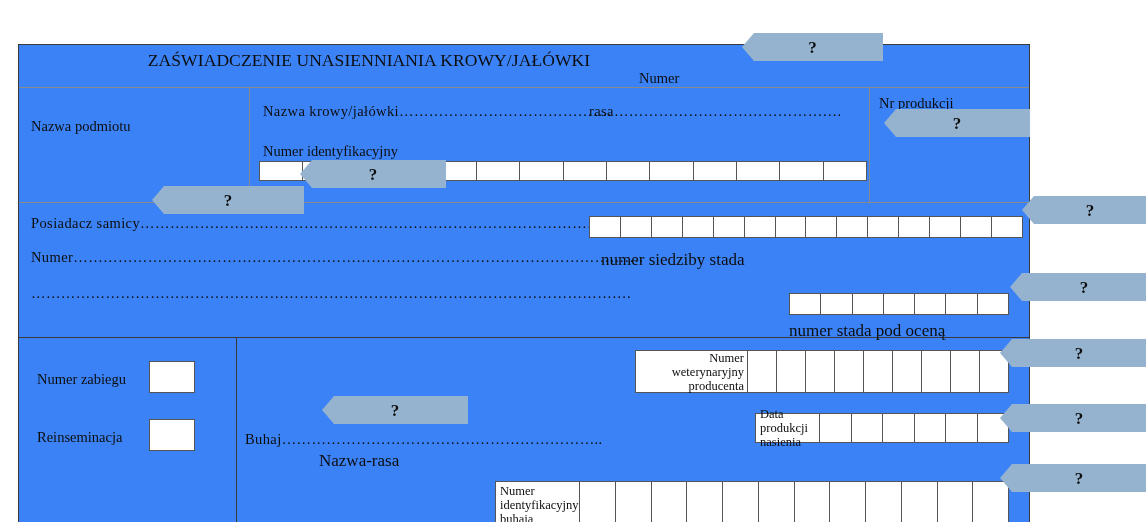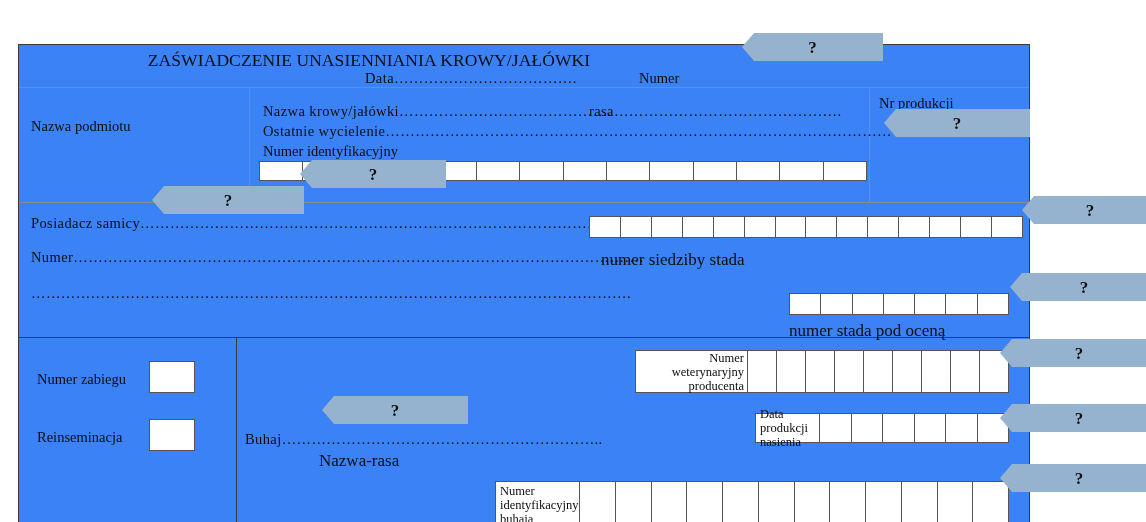--- a/index.html
+++ b/index.html
@@ -137,28 +137,26 @@
 
   <div class="hline" style="top:42px;"></div>
   <div class="hline" style="top:157px;"></div>
   <div class="hline dark" style="top:292px;"></div>
 
   <div class="vline" style="left:230px; top:42px;  height:115px;"></div>
   <div class="vline" style="left:850px; top:42px;  height:115px;"></div>
   <div class="vline dark" style="left:217px; top:292px; height:202px;"></div>
 
   <div class="title" style="left:0; top:5px; width:700px;">ZAŚWIADCZENIE UNASIENNIANIA KROWY/JAŁÓWKI</div>
-  <div class="lbl dots" style="left:346px; top:25px;">Data……………………………….</div>
   <div class="lbl" style="left:620px; top:25px;">Numer</div>
 
   <div class="lbl" style="left:12px; top:73px;">Nazwa podmiotu</div>
 
   <div class="lbl dots" style="left:244px; top:58px;">Nazwa krowy/jałówki…………………………………….</div>
   <div class="lbl dots" style="left:570px; top:58px;">rasa……………………………………….</div>
-  <div class="lbl dots" style="left:244px; top:78px;">Ostatnie wycielenie…………………………………………………………………………………………</div>
   <div class="lbl" style="left:244px; top:98px;text-align:right;">Numer  identyfikacyjny</div>
 
   <div class="comb" id="cow-id-comb" style="left:240px; top:116px; width:608px; height:20px;">
       <div class="cell"></div>
       <div class="cell"></div>
       <div class="cell"></div>
       <div class="cell"></div>
       <div class="cell"></div>
       <div class="cell"></div>
       <div class="cell"></div>

